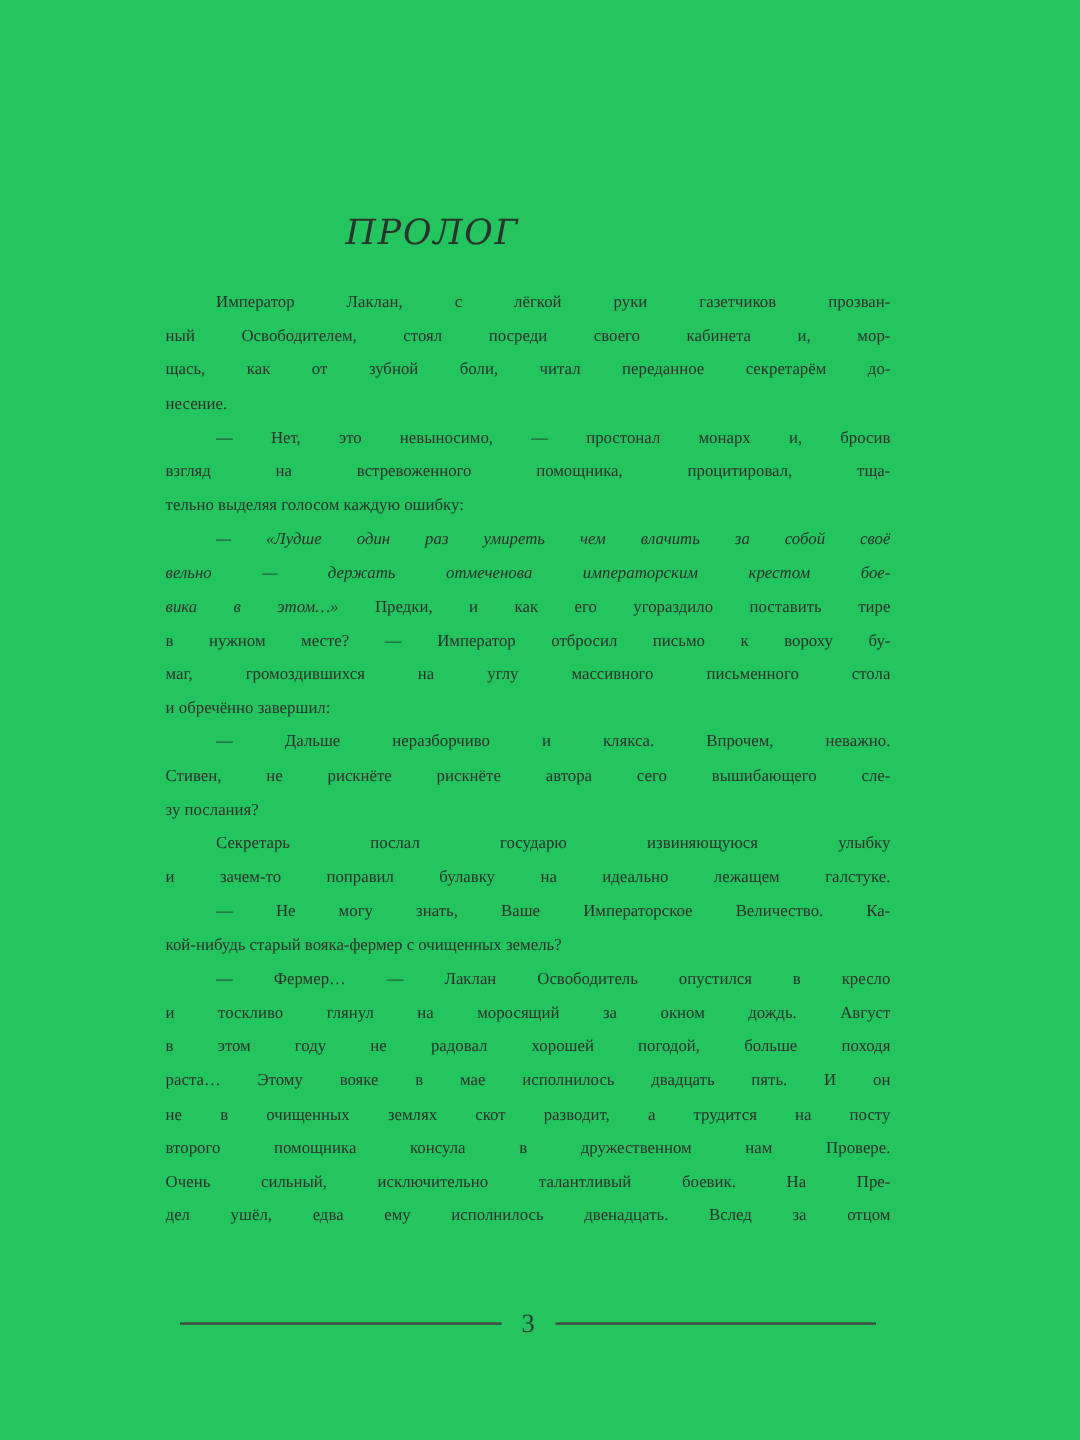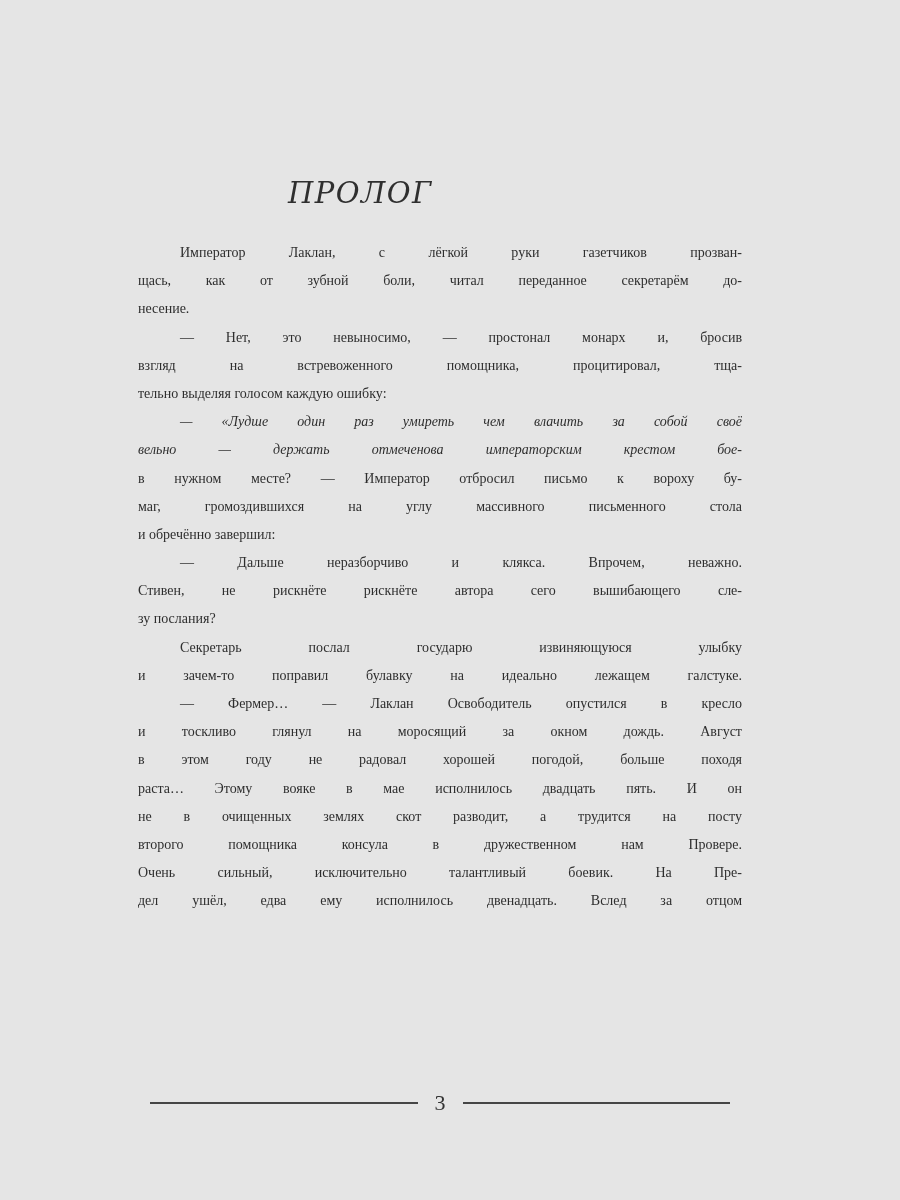--- a/index.html
+++ b/index.html
@@ -4,21 +4,21 @@
 <style>
   html, body {
     margin: 0;
     padding: 0;
     background: #ffffff;
   }
   .page {
     position: relative;
     width: 900px;
     height: 1200px;
-    background: #e5e5e5;
+    background: #22c55e;
     font-family: "Liberation Serif", serif;
     color: #2e2e2e;
     overflow: hidden;
   }
   .chapter-title {
     position: absolute;
     left: 288px;
     top: 176px;
     font-family: "DejaVu Serif", serif;
     font-style: italic;
@@ -75,43 +75,49 @@
 </head>
 <body>
 
 <div class="page">
 
   <h1 class="chapter-title">ПРОЛОГ</h1>
 
   <div class="text-block">
       <div class="paragraph">
         <div class="line j ind"><span class="seg">Император Лаклан, с лёгкой руки газетчиков прозван-</span></div>
+        <div class="line j"><span class="seg">ный Освободителем, стоял посреди своего кабинета и, мор-</span></div>
         <div class="line j"><span class="seg">щась, как от зубной боли, читал переданное секретарём до-</span></div>
         <div class="line"><span class="seg">несение.</span></div>
       </div>
       <div class="paragraph">
         <div class="line j ind"><span class="seg">— Нет, это невыносимо, — простонал монарх и, бросив</span></div>
         <div class="line j"><span class="seg">взгляд на встревоженного помощника, процитировал, тща-</span></div>
         <div class="line"><span class="seg">тельно выделяя голосом каждую ошибку:</span></div>
       </div>
       <div class="paragraph">
         <div class="line j ind"><span class="seg i">— «Лудше один раз умиреть чем влачить за собой своё</span></div>
         <div class="line j"><span class="seg i">вельно — держать отмеченова императорским крестом бое-</span></div>
+        <div class="line j"><span class="seg i">вика в этом…» </span><span class="seg">Предки, и как его угораздило поставить тире</span></div>
         <div class="line j"><span class="seg">в нужном месте? — Император отбросил письмо к вороху бу-</span></div>
         <div class="line j"><span class="seg">маг, громоздившихся на углу массивного письменного стола</span></div>
         <div class="line"><span class="seg">и обречённо завершил:</span></div>
       </div>
       <div class="paragraph">
         <div class="line j ind"><span class="seg">— Дальше неразборчиво и клякса. Впрочем, неважно.</span></div>
         <div class="line j"><span class="seg">Стивен, не рискнёте рискнёте автора сего вышибающего сле-</span></div>
         <div class="line"><span class="seg">зу послания?</span></div>
       </div>
       <div class="paragraph">
         <div class="line j ind"><span class="seg">Секретарь послал государю извиняющуюся улыбку</span></div>
         <div class="line j"><span class="seg">и зачем-то поправил булавку на идеально лежащем галстуке.</span></div>
+      </div>
+      <div class="paragraph">
+        <div class="line j ind"><span class="seg">— Не могу знать, Ваше Императорское Величество. Ка-</span></div>
+        <div class="line"><span class="seg">кой-нибудь старый вояка-фермер с очищенных земель?</span></div>
       </div>
       <div class="paragraph">
         <div class="line j ind"><span class="seg">— Фермер… — Лаклан Освободитель опустился в кресло</span></div>
         <div class="line j"><span class="seg">и тоскливо глянул на моросящий за окном дождь. Август</span></div>
         <div class="line j"><span class="seg">в этом году не радовал хорошей погодой, больше походя</span></div>
         <div class="line j"><span class="seg">раста… Этому вояке в мае исполнилось двадцать пять. И он</span></div>
         <div class="line j"><span class="seg">не в очищенных землях скот разводит, а трудится на посту</span></div>
         <div class="line j"><span class="seg">второго помощника консула в дружественном нам Провере.</span></div>
         <div class="line j"><span class="seg">Очень сильный, исключительно талантливый боевик. На Пре-</span></div>
         <div class="line j"><span class="seg">дел ушёл, едва ему исполнилось двенадцать. Вслед за отцом</span></div>

